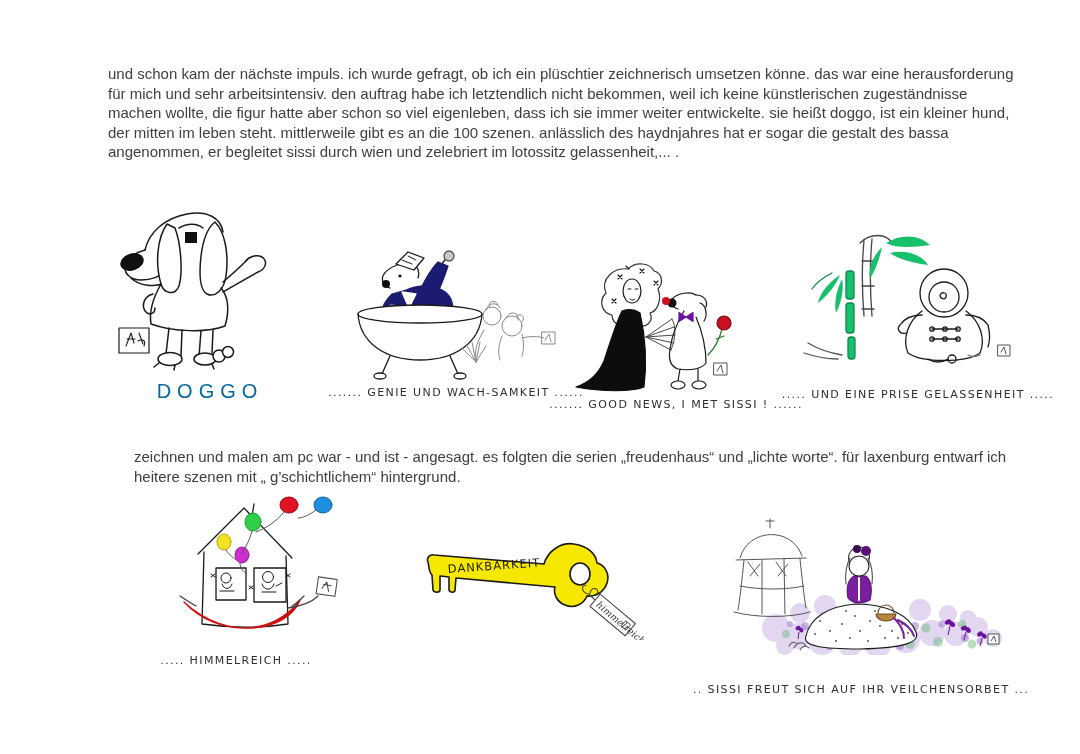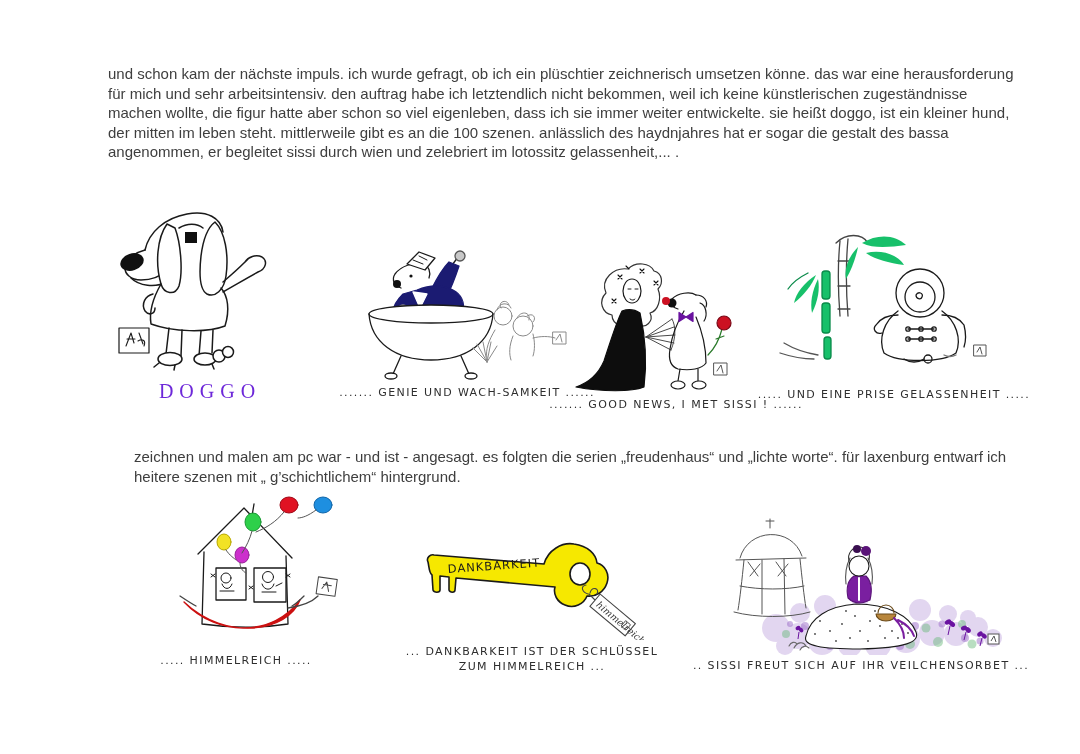--- a/index.html
+++ b/index.html
@@ -13,22 +13,22 @@
   }
   #p1 { top:64px; }
   #p2 { top:447px;margin-left:26px; }
   .fig { position:absolute; display:flex; flex-direction:column; align-items:center; }
   .fig svg { display:block; }
   .caption {
     font-family:"DejaVu Sans", sans-serif; font-size:11px; letter-spacing:1.4px;
     color:#2e2e2e; white-space:nowrap; text-align:center; margin-top:4px;
   }
   .caption-doggo {
-    font-family:Liberation Serif, serif; font-size:20px; letter-spacing:6px;
-    color:#6d28d9; margin-top:2px;
+    font-family:Liberation Sans, sans-serif; font-size:20px; letter-spacing:6px;
+    color:#0369a1; margin-top:2px;
   }
   .caption-2line { line-height:15px; }
 </style>
 </head>
 <body>
 
 <div class="page">
 
   <p class="body-text" id="p1">und schon kam der nächste impuls. ich wurde gefragt, ob ich ein plüschtier zeichnerisch umsetzen könne. das war eine herausforderung für mich und sehr arbeitsintensiv. den auftrag habe ich letztendlich nicht bekommen, weil ich keine künstlerischen zugeständnisse machen wollte, die figur hatte aber schon so viel eigenleben, dass ich sie immer weiter entwickelte. sie heißt doggo, ist ein kleiner hund, der mitten im leben steht. mittlerweile gibt es an die 100 szenen. anlässlich des haydnjahres hat er sogar die gestalt des bassa angenommen, er begleitet sissi durch wien und zelebriert im lotossitz gelassenheit,... .</p>
 
@@ -54,21 +54,21 @@
         <path d="M44,165 l-5,4 M60,167 l-1,5 M97,166 l2,5"></path>
         <g>
           <rect x="4" y="130" width="30" height="25" fill="#ffffff" stroke-width="1.2"></rect>
           <path d="M11,148 l5,-13 l3,10 M12,141 h8 M24,135 l4,11 M23,143 c5,-3 8,0 6,5" stroke-width="1.1"></path>
         </g>
       </g>
     </svg>
     <figcaption class="caption-doggo">DOGGO</figcaption>
   </figure>
 
-  <figure class="fig" style="left:367px; top:250px; width:200px; margin:0;">
+  <figure class="fig" style="left:356px; top:250px; width:200px; margin:0;">
     <svg width="200" height="132" viewBox="0 0 200 132">
       <g stroke="#1a1a1a" stroke-width="1.3" fill="none" stroke-linecap="round" stroke-linejoin="round">
         <path d="M80,22 L91,7"></path>
         <circle cx="93" cy="6" r="5" fill="#c8c8c8" stroke="#555555"></circle>
         <path d="M64,40 C70,28 76,18 82,12 L92,16 C88,28 84,38 80,46 Z" fill="#1b1b72" stroke="#1b1b72"></path>
         <path d="M34,38 C28,36 24,30 28,24 C34,16 46,12 56,14 C62,16 64,22 62,28" fill="#ffffff"></path>
         <path d="M40,14 L52,2 L68,8 L58,20 Z" fill="#ffffff"></path>
         <path d="M46,10 l10,4 M52,6 l8,4" stroke-width="1"></path>
         <circle cx="30" cy="34" r="4" fill="#101010" stroke="none"></circle>
         <circle cx="44" cy="26" r="1.6" fill="#101010" stroke="none"></circle>
@@ -124,21 +124,21 @@
         <circle cx="100" cy="42" r="4" fill="#cc1122" stroke="none"></circle>
         <g stroke="#555555" stroke-width="1">
           <rect x="148" y="104" width="13" height="12" fill="#ffffff"></rect>
           <path d="M151,112 l4,-6 l2,8"></path>
         </g>
       </g>
     </svg>
     <figcaption class="caption">....... GOOD NEWS, I MET SISSI ! ......</figcaption>
   </figure>
 
-  <figure class="fig" style="left:778px; top:230px; width:232px; margin:0;">
+  <figure class="fig" style="left:802px; top:230px; width:232px; margin:0;">
     <svg width="232" height="154" viewBox="0 0 232 152">
       <g stroke="#1a1a1a" stroke-width="1.3" fill="none" stroke-linecap="round" stroke-linejoin="round">
         <g>
           <path d="M62,10 C60,30 60,60 62,85 M70,8 C68,30 68,60 70,85" stroke="#444444"></path>
           <path d="M60,30 h12 M60,55 h12 M60,78 h12" stroke="#444444"></path>
           <rect x="44" y="40" width="8" height="28" rx="3" fill="#17c06a" stroke="#0a8a4a"></rect>
           <rect x="44" y="72" width="8" height="30" rx="3" fill="#17c06a" stroke="#0a8a4a"></rect>
           <rect x="46" y="106" width="7" height="22" rx="3" fill="#17c06a" stroke="#0a8a4a"></rect>
           <path d="M58,12 c10,-10 26,-10 32,0" stroke="#444444"></path>
           <path d="M84,12 C100,2 118,4 128,14 C112,16 96,18 84,12 Z" fill="#17c06a" stroke="none"></path>
@@ -227,27 +227,23 @@
         <g stroke="#444444" stroke-width="1.1">
           <path d="M172,52 c-6,-2 -8,-8 -2,-9 M174,51 c2,-7 10,-5 7,1 M173,52 l6,6"></path>
         </g>
         <g transform="rotate(40 190 70)" stroke="#444444" stroke-width="1.1">
           <rect x="174" y="60" width="46" height="16" fill="#ffffff"></rect>
           <text x="178" y="72" font-size="9.5" fill="#333333" stroke="none" font-style="italic" style="font-family:'DejaVu Serif',serif;">himmelreich</text>
           <rect x="211" y="64" width="6" height="7" stroke-width="0.9"></rect>
         </g>
       </g>
     </svg>
-    <figcaption class="caption caption-2line">
-      <div>... DANKBARKEIT IST DER SCHLÜSSEL</div>
-      <div>ZUM HIMMELREICH ...</div>
-    </figcaption>
-  </figure>
-
-  <figure class="fig" style="left:710px; top:505px; width:302px; margin:0;">
+  </figure>
+
+  <figure class="fig" style="left:710px; top:505px; width:302px; margin:0;gap:24px;">
     <svg width="302" height="150" viewBox="0 0 302 148">
       <g stroke="none">
         <g fill="#b494d8" opacity="0.38">
           <circle cx="66" cy="122" r="14"></circle>
             <circle cx="88" cy="130" r="13"></circle>
             <circle cx="112" cy="135" r="14"></circle>
           <circle cx="140" cy="139" r="12"></circle>
             <circle cx="168" cy="139" r="13"></circle>
             <circle cx="196" cy="133" r="14"></circle>
           <circle cx="222" cy="127" r="13"></circle>

